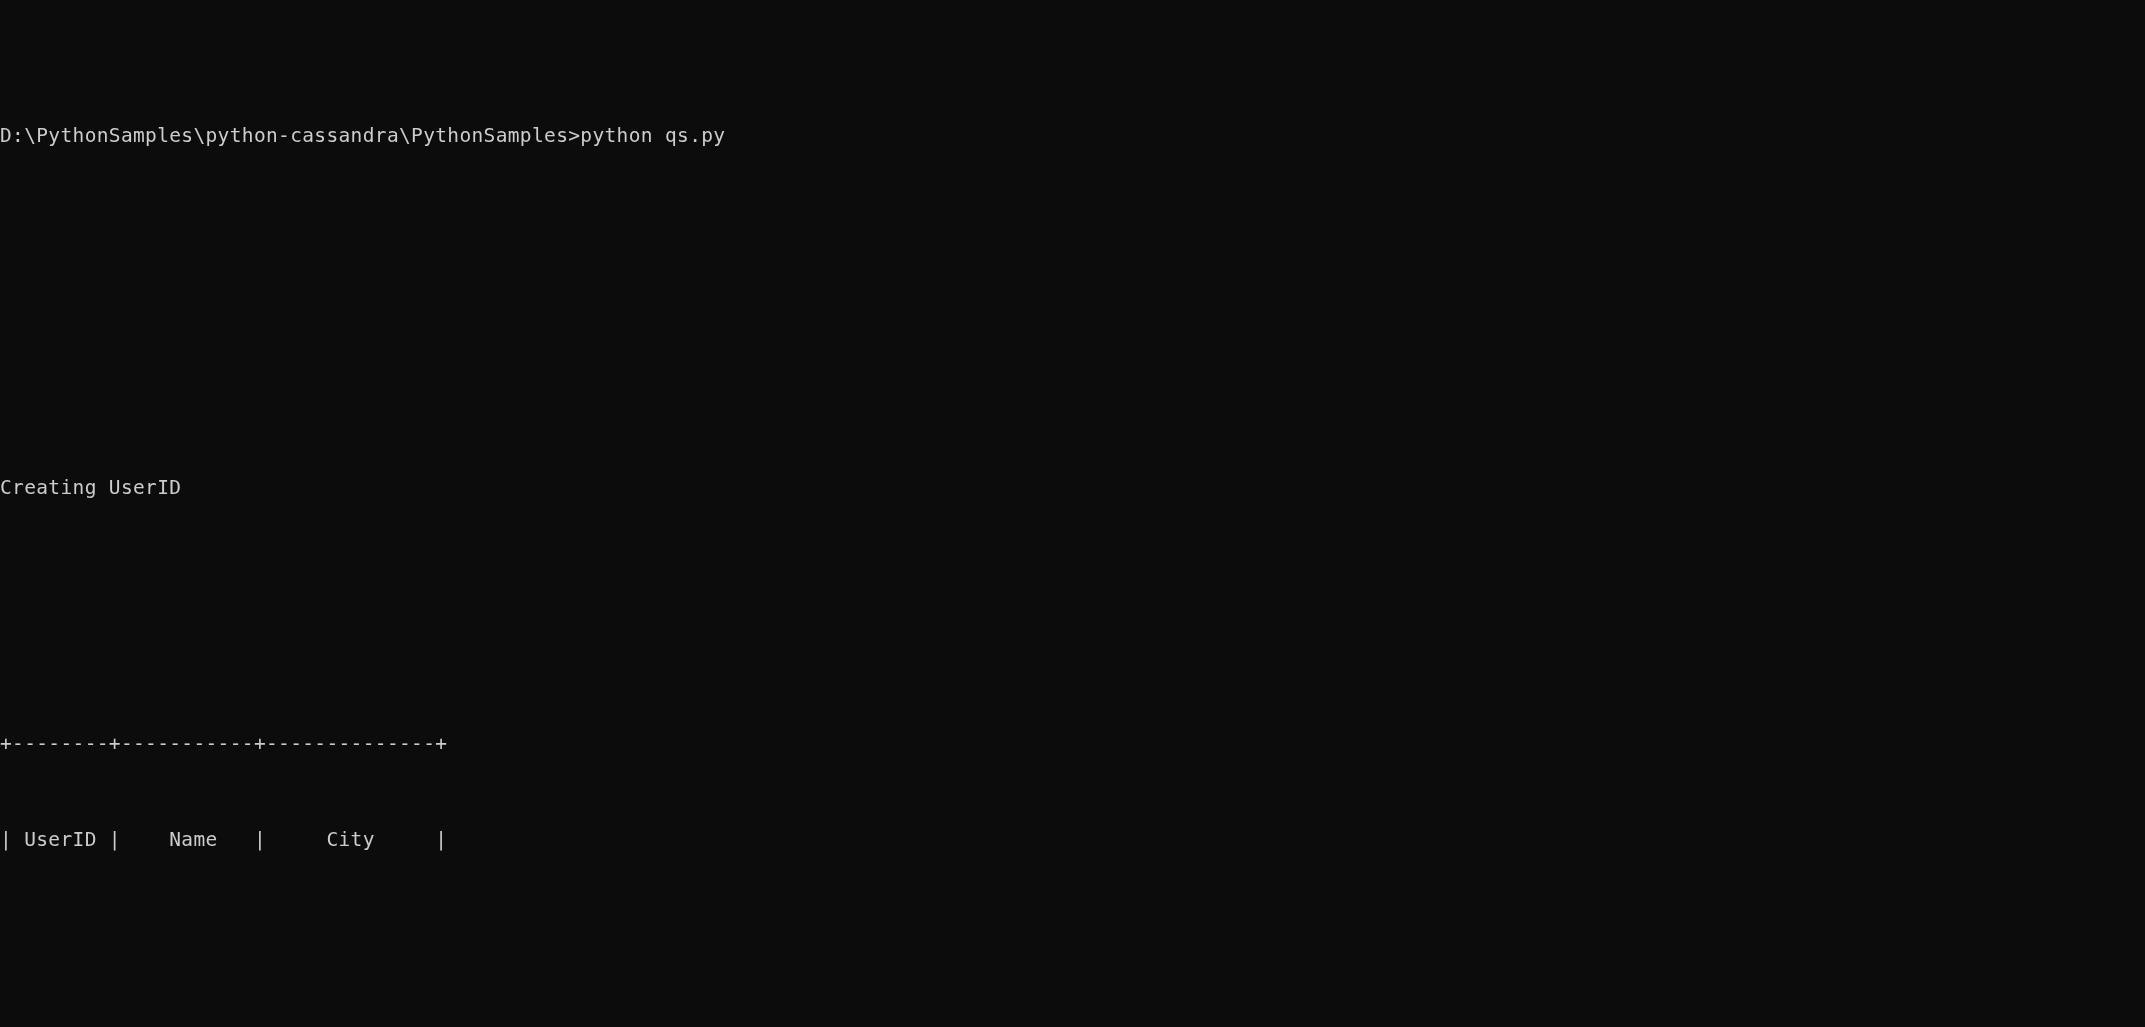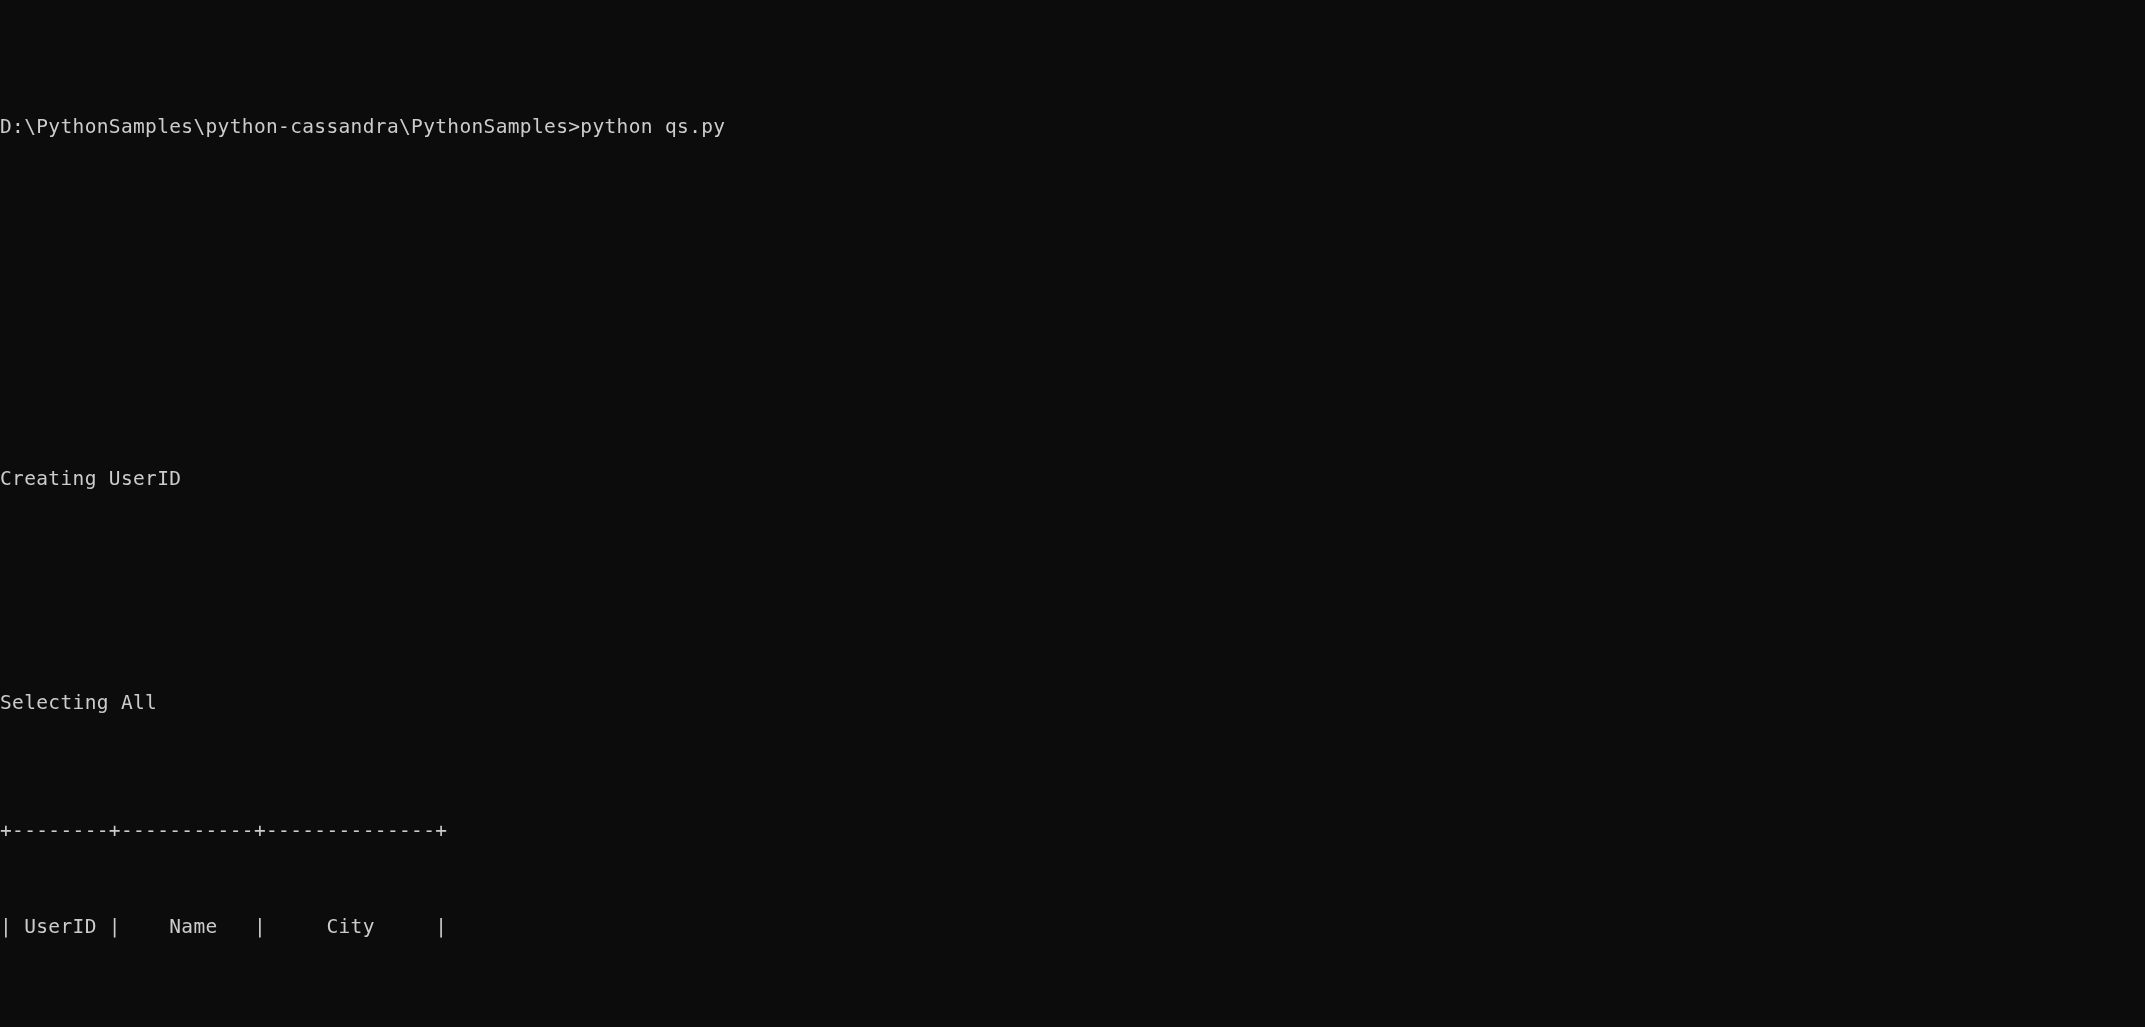--- a/index.html
+++ b/index.html
@@ -14,21 +14,21 @@
     font-family: "DejaVu Sans Mono", monospace;
   }
   #terminal {
     width: 2145px;
     height: 1027px;
     background: #0c0c0c;
     color: #cccccc;
     font-family: "DejaVu Sans Mono", monospace;
     font-size: 19.5px;
     line-height: 32px;
-    padding: 15px 0 0 0;
+    padding: 24px 0 0 0;
     box-sizing: border-box;
     white-space: pre;
     letter-spacing: 0.35px;
     -webkit-font-smoothing: antialiased;
   }
   .line {
     white-space: pre;
     min-height: 32px;
     padding-left: 0px;
   }
@@ -42,21 +42,20 @@
 <div id="terminal">
 
   <div class="line">D:\PythonSamples\python-cassandra\PythonSamples&gt;python qs.py</div>
   <div class="line blank"></div>
 
   <div class="line blank"></div>
 
   <div class="line">Creating UserID</div>
   <div class="line blank"></div>
 
-  <div class="line">Selecting All</div>
 
   <div class="line">+--------+-----------+--------------+</div>
   <div class="line">| UserID |    Name   |     City     |</div>
   
 
   
   
   
   
   

